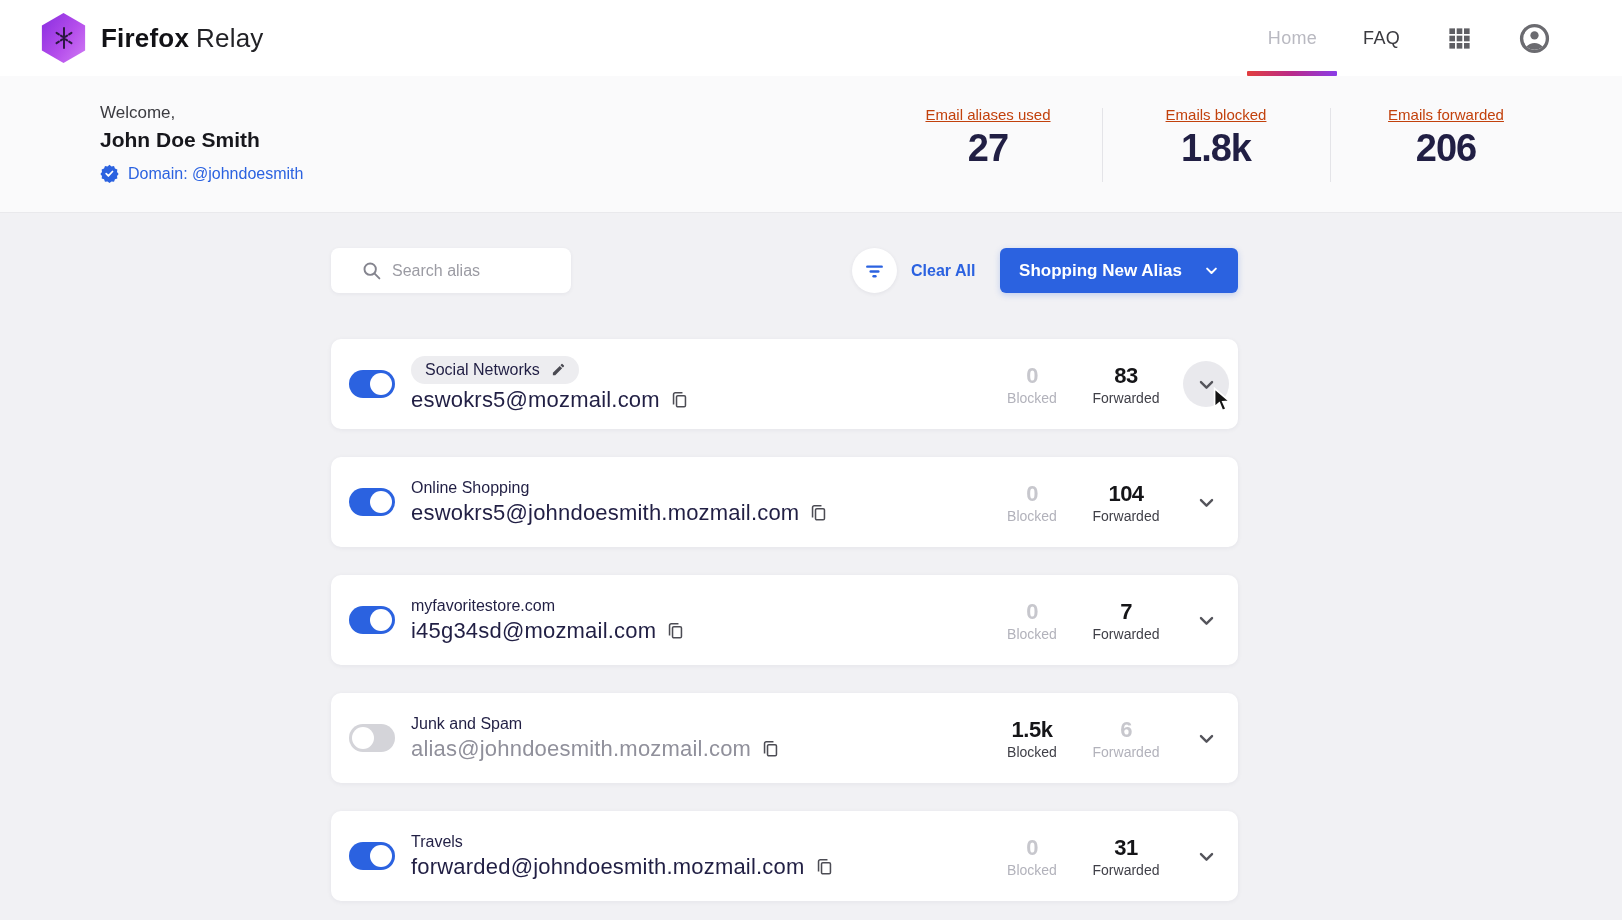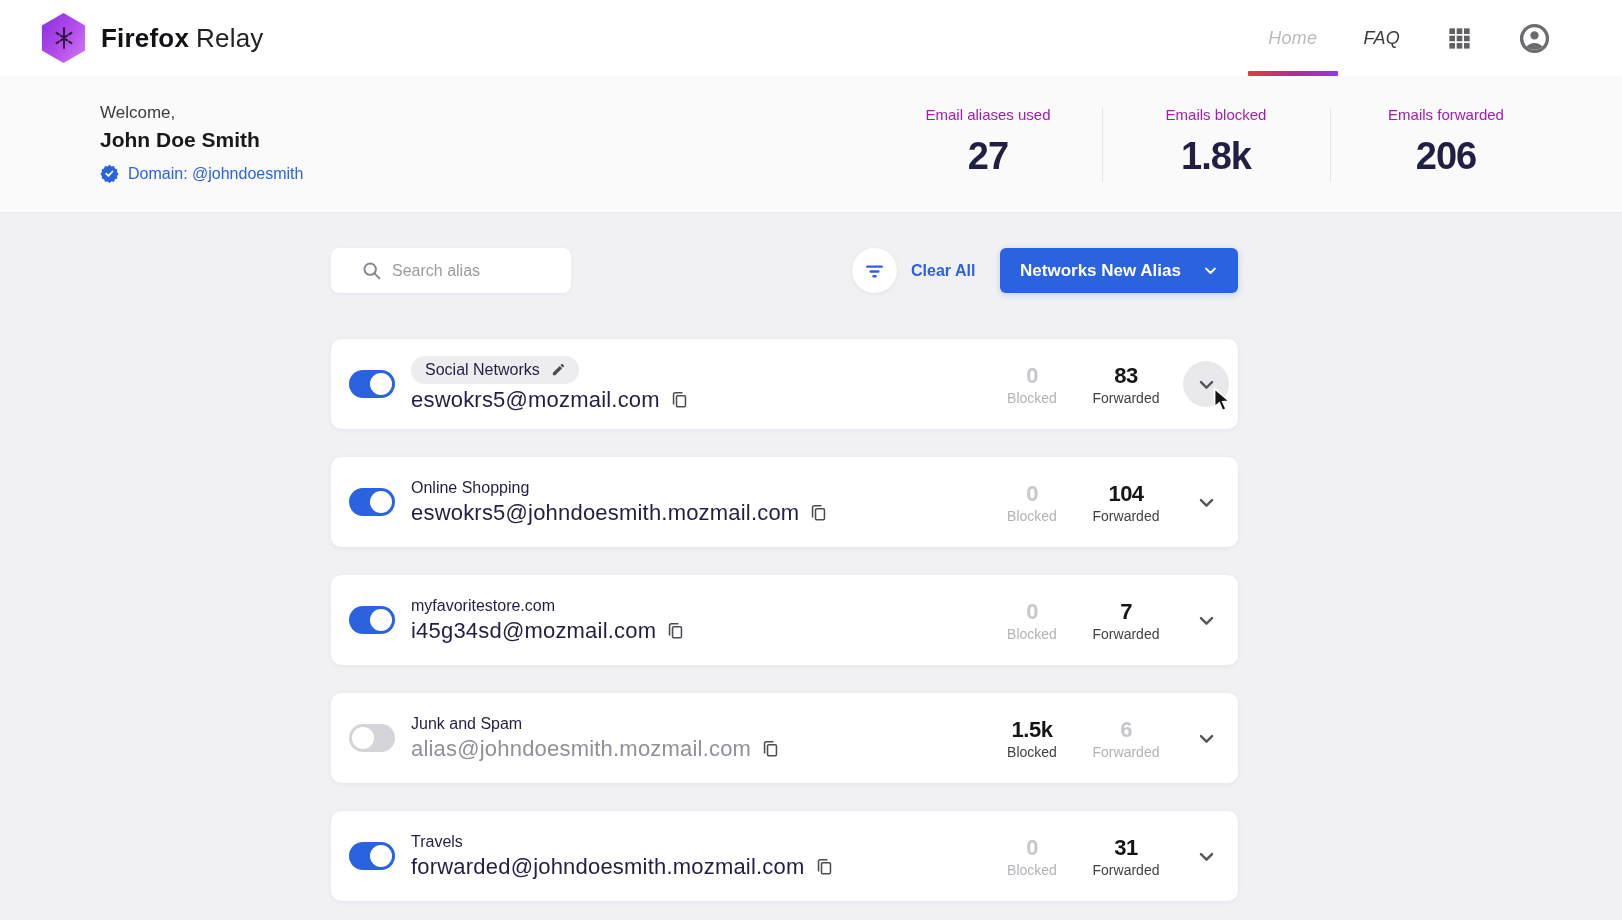--- a/index.html
+++ b/index.html
@@ -11,37 +11,37 @@
   .header { position:absolute; top:0; left:0; width:1622px; height:76px; background:#ffffff; z-index:5; }
   .brand { position:absolute; left:40px; top:13px; display:flex; align-items:center; gap:14px; }
   .logo-hex { width:47px; height:50px; background:linear-gradient(125deg,#8b2fe0 5%,#b44deb 55%,#d27ef5 100%);
               clip-path:polygon(50% 0%,96% 25%,96% 75%,50% 100%,4% 75%,4% 25%);
               display:flex; align-items:center; justify-content:center; }
   .brand-text { font-size:26px; color:#121216; letter-spacing:.2px; }
   .brand-text .bold { font-weight:700; }
   .brand-text .light { font-weight:400; margin-left:7px; color:#222226; }
 
   .nav { position:absolute; right:72px; top:0; height:76px; display:flex; align-items:center; gap:46px; }
-  .nav-link { position:relative; height:76px; display:flex; align-items:center; font-size:18px; color:#3a3a3f; cursor:pointer; letter-spacing:.3px;font-style:italic; }
+  .nav-link { position:relative; height:76px; display:flex; align-items:center; font-size:18px; color:#3a3a3f; cursor:pointer; letter-spacing:.3px; }
   .nav-link.active { color:#b9b9c1; }
   .nav-link.active::after { content:""; position:absolute; left:50%; transform:translateX(-50%); bottom:0;
                             width:90px; height:5px; border-radius:1px;
                             background:linear-gradient(90deg,#e13e3e,#b92a8a,#8a3ce8); }
   .icon-btn { display:flex; align-items:center; justify-content:center; cursor:pointer; }
 
   
   .hero { position:absolute; top:76px; left:0; width:1622px; height:137px; background:#fafafb; border-bottom:1px solid #e9e9ec; }
   .welcome { position:absolute; left:100px; top:27px; }
   .welcome-line { font-size:17px; color:#3c3c41; margin-bottom:5px; }
   .user-name { font-size:21px; font-weight:700; color:#17171c; margin-bottom:12px; }
   .domain-row { display:flex; align-items:center; gap:9px; }
   .domain-text { font-size:16px; font-weight:500; color:#2b62e0; }
 
   .stat-col { position:absolute; top:30px; text-align:center; transform:translateX(-50%); }
-  .stat-label { font-size:15px; color:#a21caf; margin-bottom:12px; white-space:nowrap; }
+  .stat-label { font-size:15px; color:#c2410c; margin-bottom:4px; white-space:nowrap;text-decoration:underline; }
   .stat-value { font-size:38px; font-weight:800; color:#211f44; letter-spacing:-1px; }
   .stat-divider { position:absolute; top:32px; width:1px; height:74px; background:#e4e4e8; }
 
   
   .search-box { position:absolute; left:331px; top:248px; width:240px; height:45px; background:#fff; border-radius:8px;
                 box-shadow:0 1px 4px rgba(30,30,60,.06); display:flex; align-items:center; padding-left:30px; }
   .search-box input { border:none; outline:none; font-size:16px; color:#33333a; margin-left:10px; width:170px;
                       font-family:"Liberation Sans", sans-serif; background:transparent; }
   .search-box input::placeholder { color:#9b9ba3; }
 
@@ -176,21 +176,21 @@
     <svg width="23" height="23" viewBox="0 0 24 24" fill="none" stroke="#2b62e0" stroke-width="2.5" stroke-linecap="round">
       <line x1="4.5" y1="8" x2="19.5" y2="8"></line>
         <line x1="8" y1="13" x2="16" y2="13"></line>
         <line x1="11" y1="18" x2="13" y2="18"></line>
     </svg>
   </div>
   <div class="clear-all">
     <span>Clear All</span>
   </div>
   <button class="generate-btn">
-    <span>Networks New Alias</span>
+    <span>Shopping New Alias</span>
     <svg width="15" height="15" viewBox="0 0 24 24" fill="none" stroke="#ffffff" stroke-width="3.2" stroke-linecap="round" stroke-linejoin="round">
       <polyline points="5,9 12,16 19,9"></polyline>
     </svg>
   </button>
 
   <div class="alias-list">
       <div class="card">
     <div class="toggle">
           <div class="knob"></div>
         </div>

